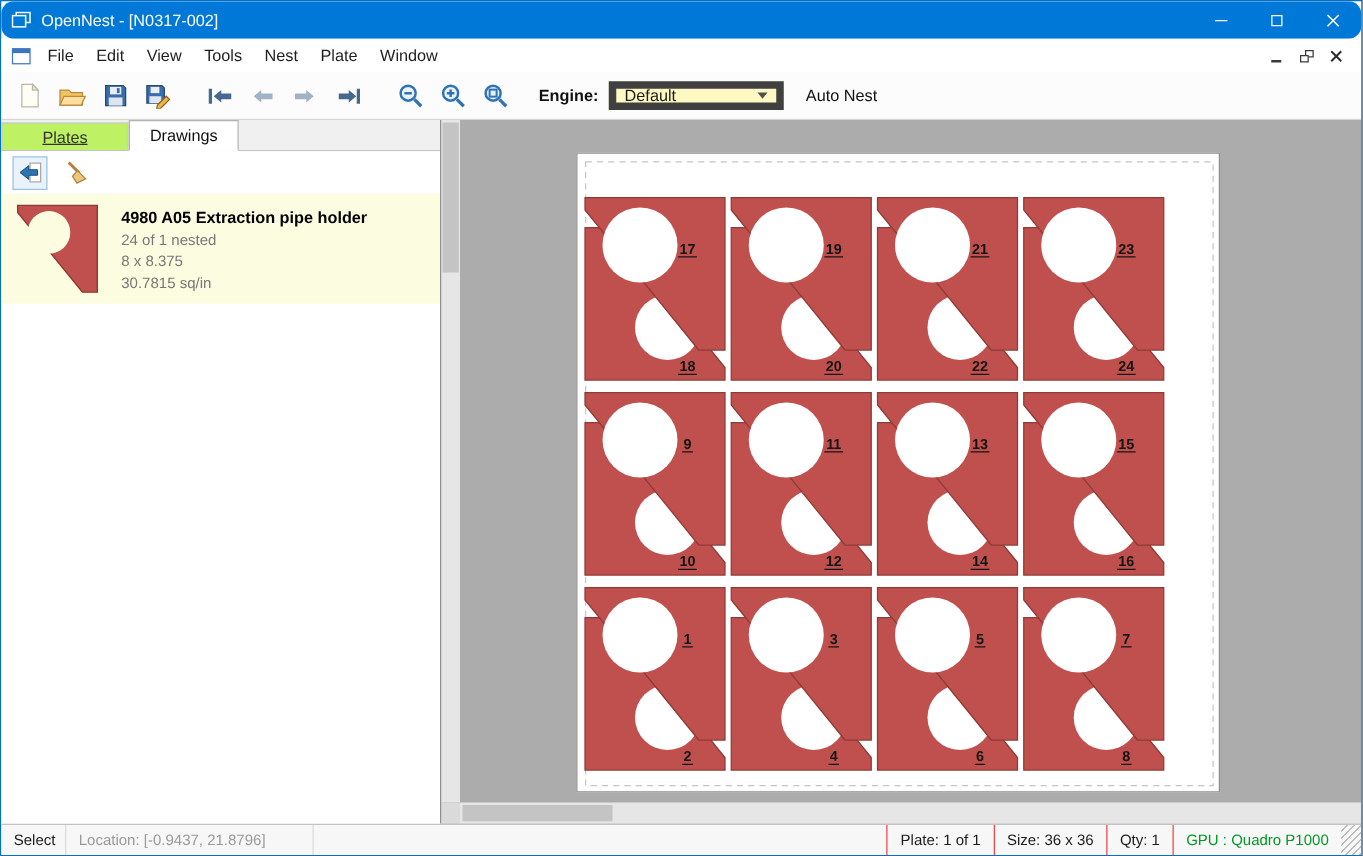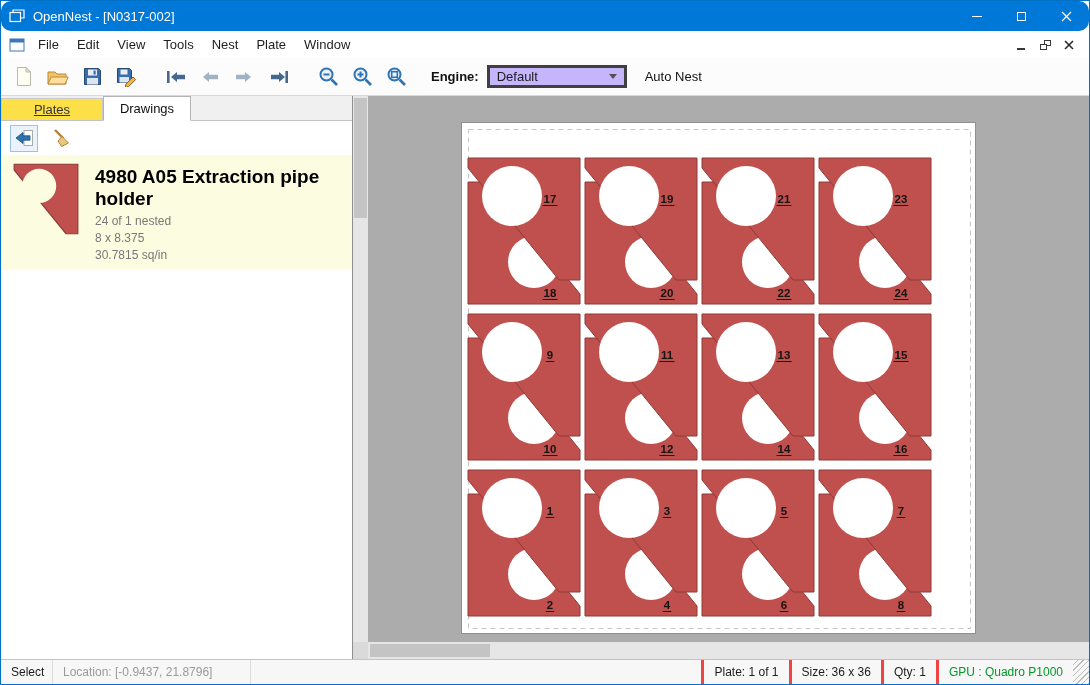--- a/index.html
+++ b/index.html
@@ -27,54 +27,54 @@
   .mdi-btn{width:24px;height:20px;display:flex;align-items:center;justify-content:center;}
   .mdi-min{width:8px;height:2px;background:#3a3a3a;margin-top:8px;}
   .mdi-restore{position:relative;width:11px;height:10px;}
   .mdi-restore .r1{position:absolute;right:0;top:0;width:7px;height:6px;border:1px solid #3a3a3a;background:#fff;}
   .mdi-restore .r2{position:absolute;left:0;bottom:0;width:7px;height:6px;border:1px solid #3a3a3a;background:#fff;}
   
   .toolbar{height:38px;background:#FCFCFC;border-bottom:1px solid #D8D8D8;display:flex;align-items:center;padding:0 6px;flex:0 0 auto;}
   .tool-btn{width:30px;height:30px;display:flex;align-items:center;justify-content:center;margin:0 2px;}
   .tgap{width:16px;}
   .engine-label{font-weight:bold;font-size:13px;margin:0 8px 0 18px;color:#111;}
-  .combo{width:140px;height:23px;border:3px solid #404040;background:#c4b5fd;display:flex;align-items:center;justify-content:space-between;font-size:13px;color:#1b1b1b;padding-left:7px;}
+  .combo{width:140px;height:23px;border:6px solid #404040;background:#fef9c3;display:flex;align-items:center;justify-content:space-between;font-size:13px;color:#1b1b1b;padding-left:7px;}
   .combo-arrow{width:0;height:0;border-left:4px solid transparent;border-right:4px solid transparent;border-top:5px solid #505050;margin-right:7px;}
   .autonest{font-size:13px;margin-left:18px;color:#111;}
   
   .main{flex:1;display:flex;min-height:0;}
   .sidepanel{width:352px;background:#fff;border-right:1px solid #8F8F8F;display:flex;flex-direction:column;flex:0 0 auto;}
   .tabs{height:25px;background:#F0F0F0;display:flex;align-items:flex-end;border-bottom:1px solid #C3C3C3;flex:0 0 auto;}
   .tab{font-size:13px;text-align:center;}
-  .tab.inactive{width:102px;height:22px;line-height:21px;background:#fde047;border:1px solid #C9C9C9;border-bottom:none;color:#333;text-decoration:underline;}
+  .tab.inactive{width:102px;height:22px;line-height:21px;background:#bef264;border:1px solid #C9C9C9;border-bottom:none;color:#333;text-decoration:underline;}
   .tab.active{width:88px;height:25px;line-height:24px;background:#fff;border:1px solid #B3B3B3;border-bottom:1px solid #fff;margin-bottom:-1px;color:#101010;position:relative;z-index:2;}
   .panel-toolbar{height:34px;display:flex;align-items:center;gap:10px;padding-left:9px;flex:0 0 auto;background:#fff;}
   .ptool-btn{width:28px;height:27px;display:flex;align-items:center;justify-content:center;}
   .ptool-btn.selected{border:1px solid #9CC3E5;background:#EAF3FB;}
   .drawing-item{background:#FCFCE1;display:flex;padding:6px 8px 6px 12px;gap:16px;flex:0 0 auto;}
   .thumb{width:68px;height:76px;display:flex;align-items:center;}
   .item-text{display:flex;flex-direction:column;}
-  .item-title{font-weight:bold;font-size:19px;color:#000;margin:5px 0 3px;}
+  .item-title{font-weight:bold;font-size:13px;color:#000;margin:5px 0 3px;}
   .item-meta{font-size:12px;color:#787878;line-height:17px;}
   .panel-rest{flex:1;background:#fff;}
   
   .canvas{flex:1;position:relative;background:#ACACAC;overflow:hidden;}
   .vscroll{position:absolute;left:0;top:0;bottom:17px;width:15px;background:#E6E6E6;}
   .vthumb{position:absolute;left:1px;top:2px;width:13px;height:120px;background:#C4C4C4;}
   .hscroll{position:absolute;left:15px;right:0;bottom:0;height:17px;background:#E6E6E6;}
   .hthumb{position:absolute;left:2px;top:2px;width:120px;height:13px;background:#C4C4C4;}
   .scroll-corner{position:absolute;left:0;bottom:0;width:15px;height:17px;background:#DADADA;}
   .plate{position:absolute;left:108px;top:26px;width:515px;height:512px;background:#FFFFFF;border:1px solid #8F8F8F;}
   .plate svg{display:block;}
   .plate text{font-family:"Liberation Sans","DejaVu Sans",sans-serif;font-size:11.5px;font-weight:bold;fill:#141414;}
   
   .statusbar{height:25px;background:#F7F7F7;border-top:1px solid #C3C3C3;display:flex;align-items:stretch;font-size:12px;color:#1c1c1c;flex:0 0 auto;}
   .scell{display:flex;align-items:center;padding:0 10px;white-space:nowrap;}
   .scell.rb{border-right:1px solid #DCDCDC;}
-  .scell.lb{border-left:3px solid #ef4444;}
+  .scell.lb{border-left:1px solid #ef4444;}
   .scell.mode{width:52px;}
   .scell.loc{color:#9A9A9A;width:198px;}
   .sspacer{flex:1;}
   .grip{width:16px;background:repeating-linear-gradient(135deg,transparent 0 3px,#BDBDBD 3px 4px);}
 </style>
 </head>
 <body>
 
 <div class="app">
 

